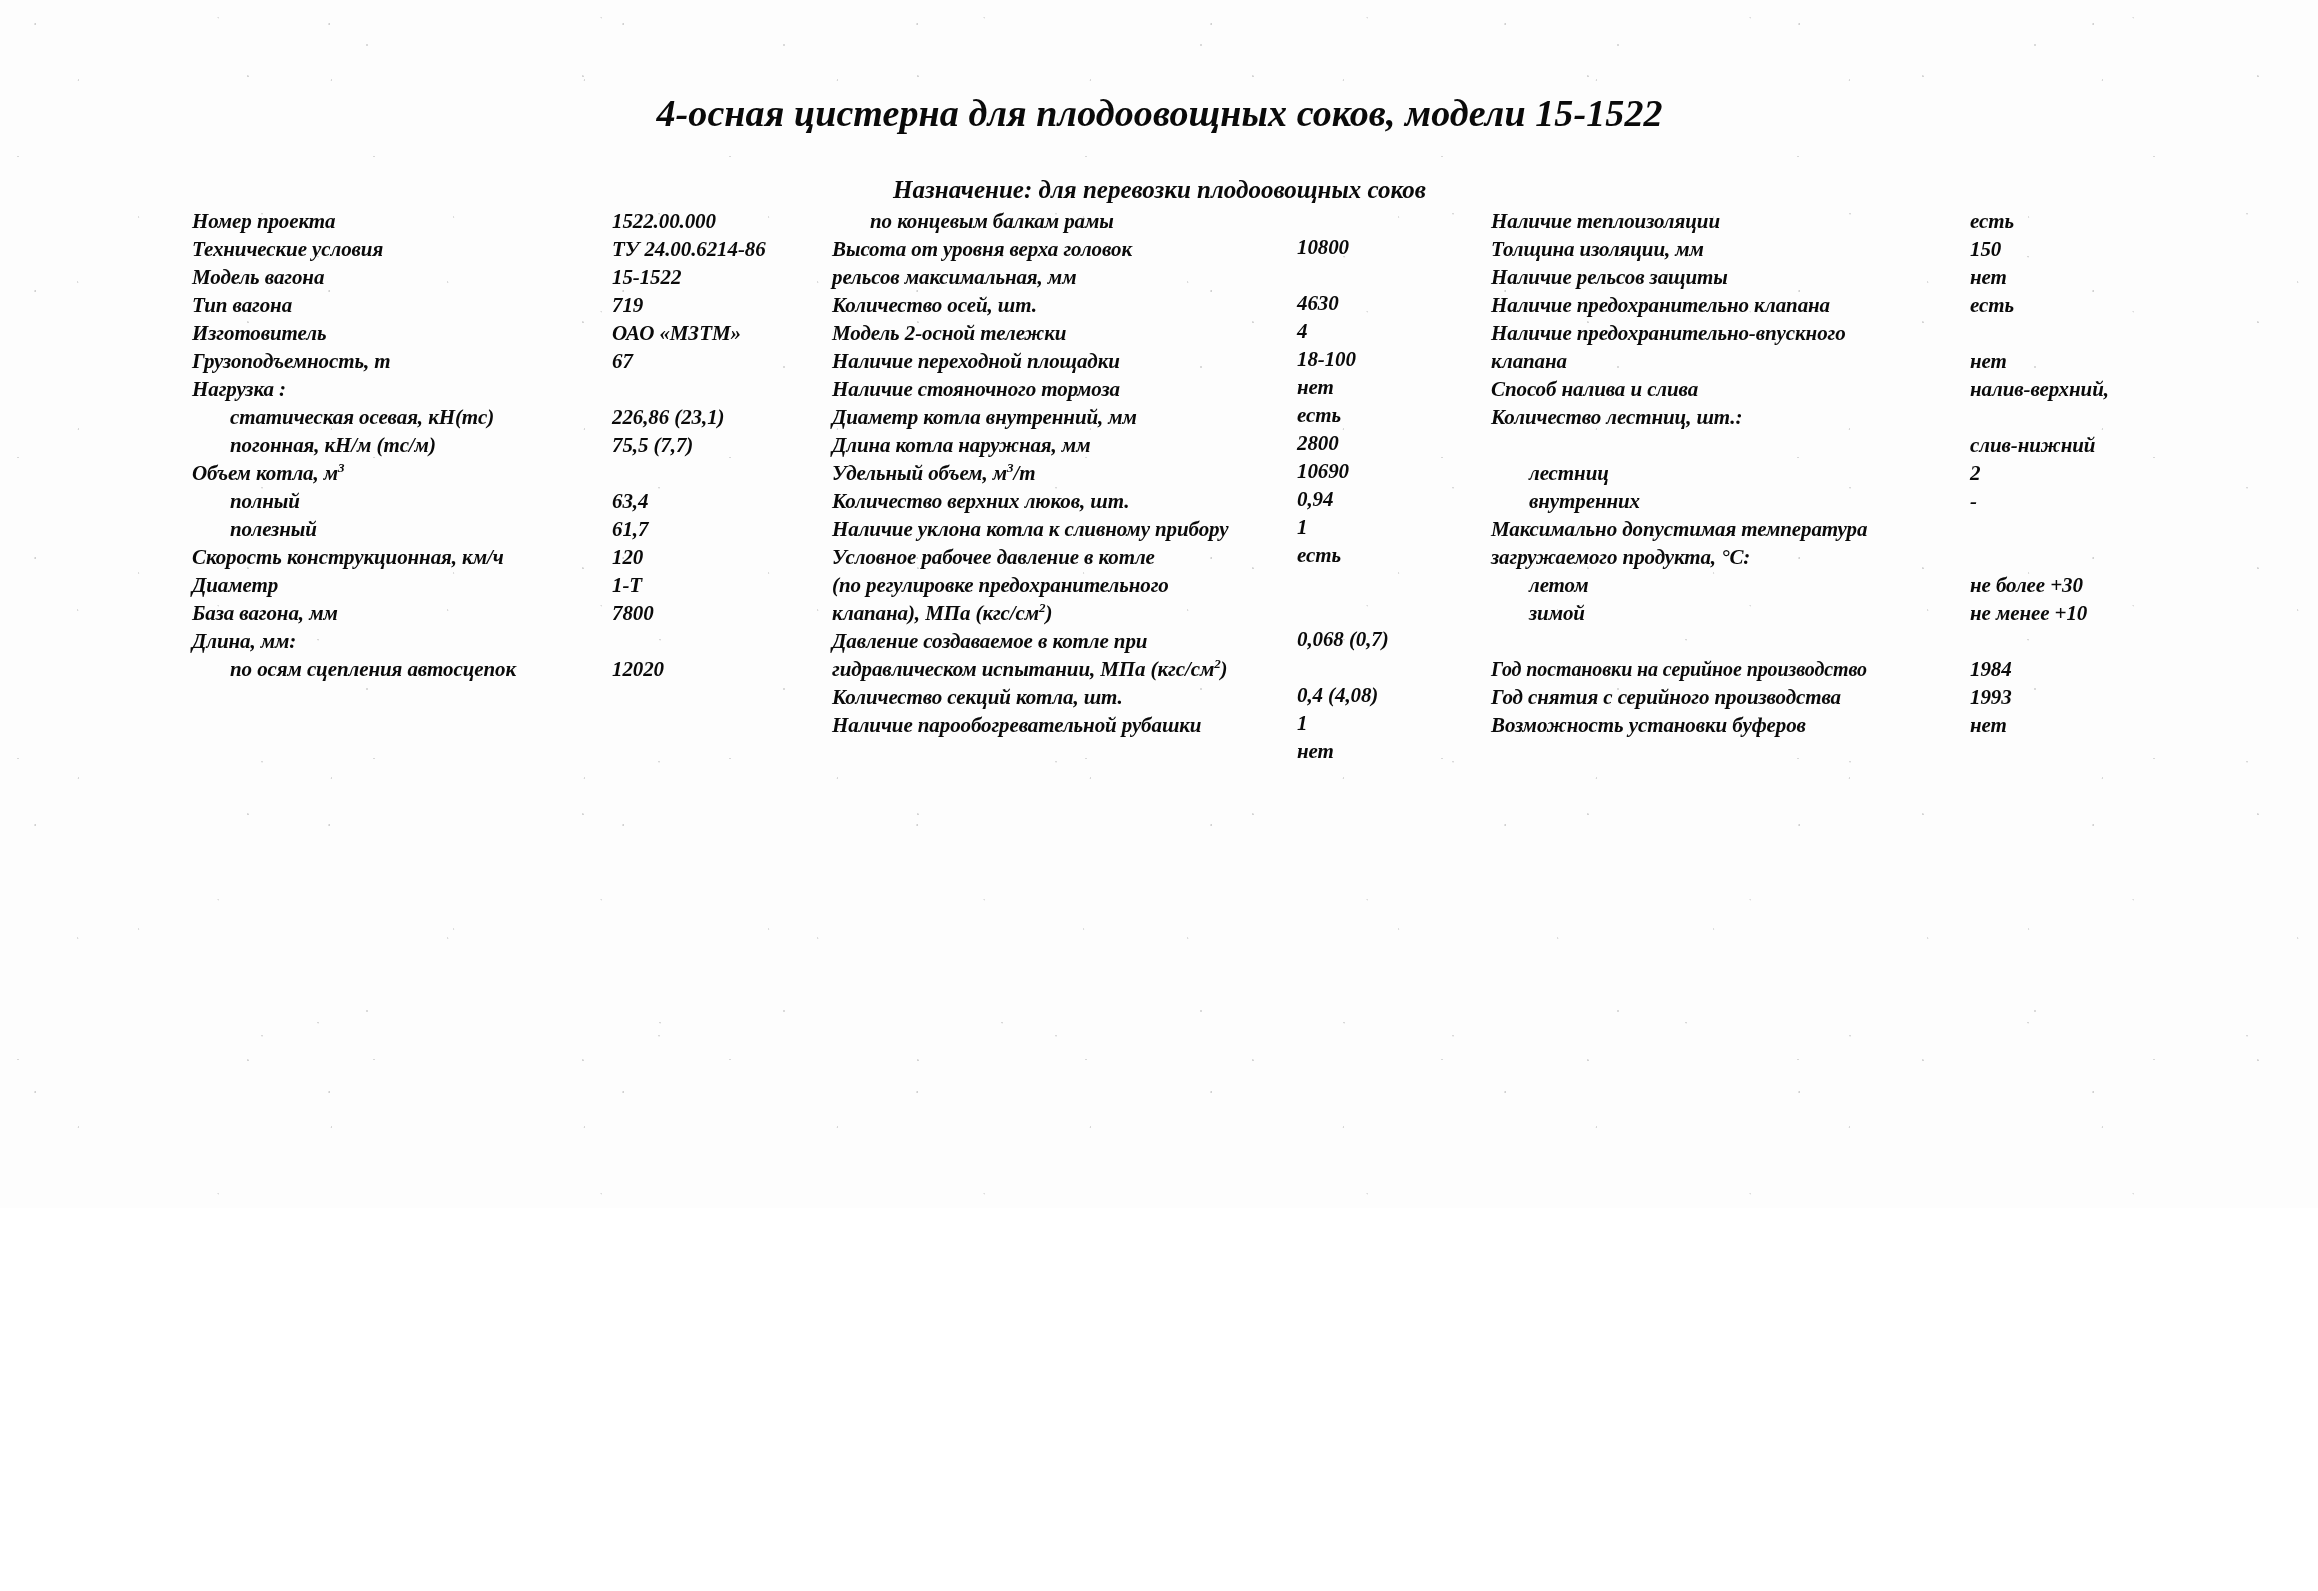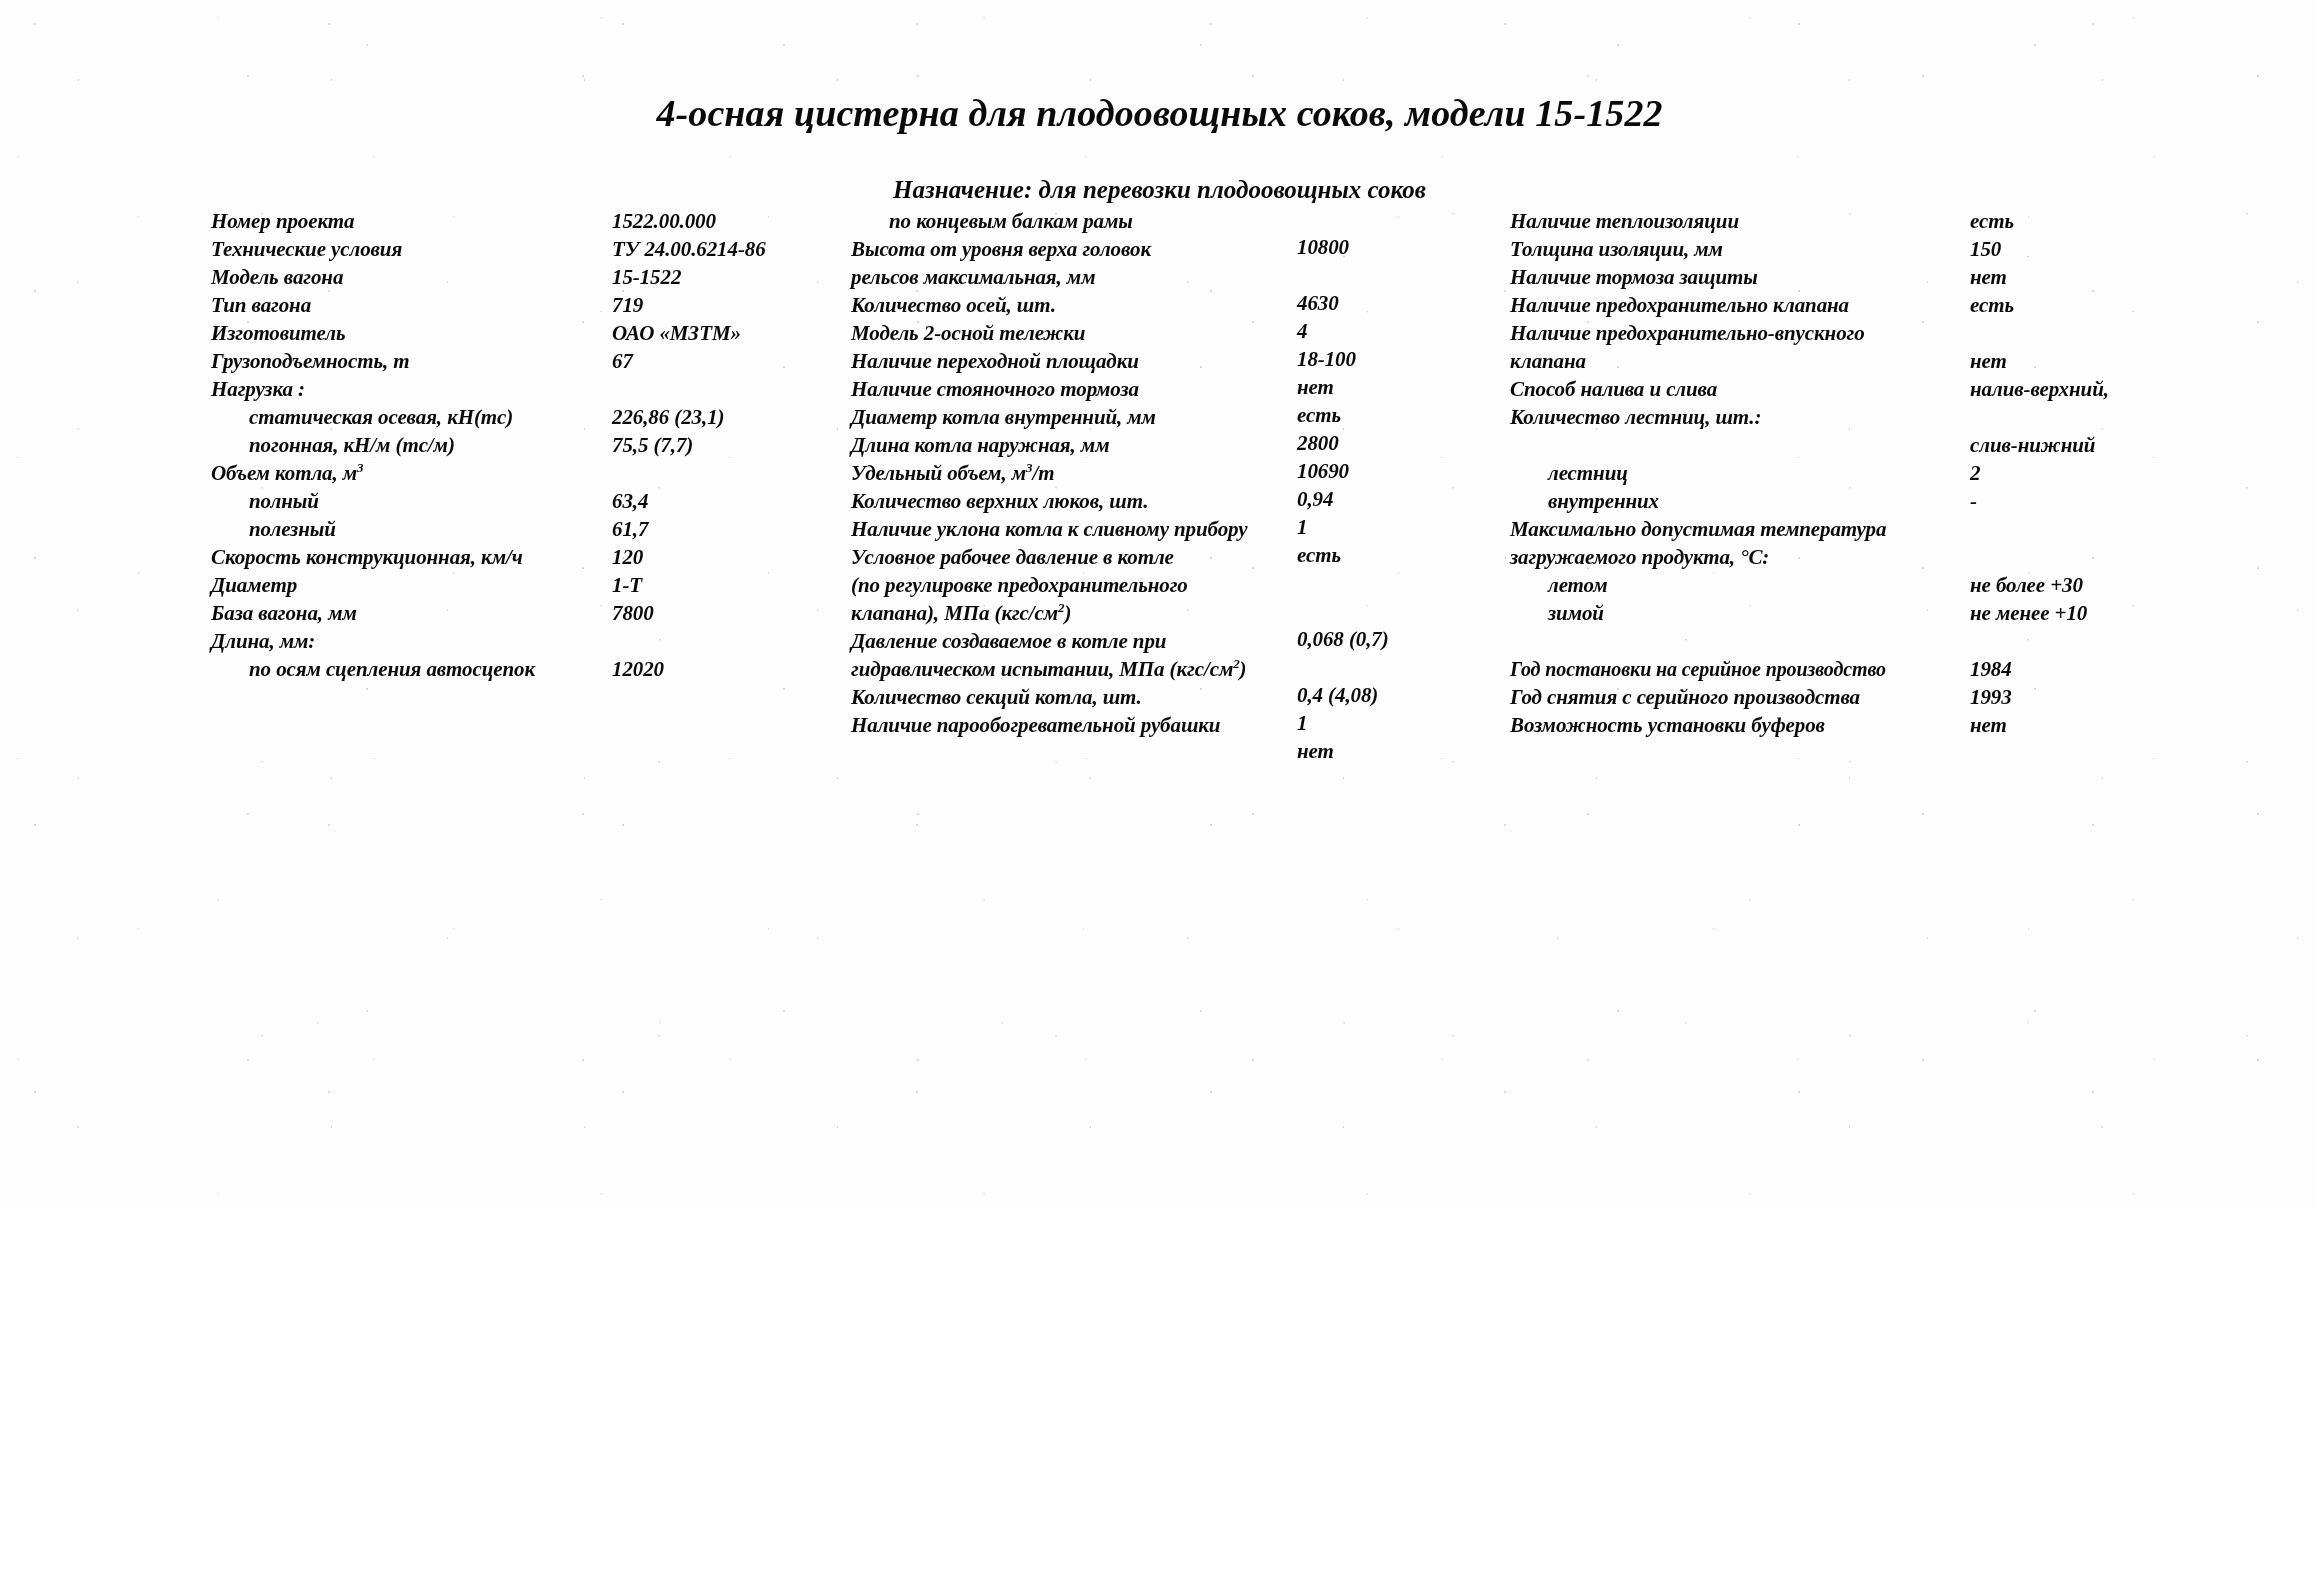--- a/index.html
+++ b/index.html
@@ -78,21 +78,20 @@
     line-height: 28px;
     white-space: nowrap;
   }
   .spec-label {
     display: inline-block;
     font-size: 21px;
     font-weight: bold;
     font-style: italic;
     font-stretch: condensed;
     letter-spacing: -0.1px;
-    margin-left: 19px;
   }
   .spec-label.indent  { padding-left: 38px; }
   .spec-label.small   { font-size: 20px; }
   .spec-value {
     position: absolute;
     top: 0;
     font-size: 21px;
     font-weight: bold;
     font-style: italic;
     font-stretch: condensed;
@@ -165,21 +164,21 @@
       <div class="spec-row"><span class="spec-label">(по регулировке предохранительного</span></div>
       <div class="spec-row"><span class="spec-label">клапана), МПа (кгс/см<sup>2</sup><span>)</span></span><span class="spec-value">0,068 (0,7)</span></div>
       <div class="spec-row"><span class="spec-label">Давление создаваемое в котле при</span></div>
       <div class="spec-row"><span class="spec-label">гидравлическом испытании, МПа (кгс/см<sup>2</sup><span>)</span></span><span class="spec-value">0,4 (4,08)</span></div>
       <div class="spec-row"><span class="spec-label">Количество секций котла, шт.</span><span class="spec-value">1</span></div>
       <div class="spec-row"><span class="spec-label">Наличие парообогревательной рубашки</span><span class="spec-value">нет</span></div>
     </div>
   <div class="spec-col" id="col-3">
       <div class="spec-row"><span class="spec-label">Наличие теплоизоляции</span><span class="spec-value">есть</span></div>
       <div class="spec-row"><span class="spec-label">Толщина изоляции, мм</span><span class="spec-value">150</span></div>
-      <div class="spec-row"><span class="spec-label">Наличие тормоза защиты</span><span class="spec-value">нет</span></div>
+      <div class="spec-row"><span class="spec-label">Наличие рельсов защиты</span><span class="spec-value">нет</span></div>
       <div class="spec-row"><span class="spec-label">Наличие предохранительно клапана</span><span class="spec-value">есть</span></div>
       <div class="spec-row"><span class="spec-label">Наличие предохранительно-впускного</span></div>
       <div class="spec-row"><span class="spec-label">клапана</span><span class="spec-value">нет</span></div>
       <div class="spec-row"><span class="spec-label">Способ налива и слива</span><span class="spec-value">налив-верхний,</span></div>
       <div class="spec-row"><span class="spec-label">Количество лестниц, шт.:</span></div>
       <div class="spec-row"><span class="spec-label"></span><span class="spec-value">слив-нижний</span></div>
       <div class="spec-row"><span class="spec-label indent">лестниц</span><span class="spec-value">2</span></div>
       <div class="spec-row"><span class="spec-label indent">внутренних</span><span class="spec-value">-</span></div>
       <div class="spec-row"><span class="spec-label">Максимально допустимая температура</span></div>
       <div class="spec-row"><span class="spec-label">загружаемого продукта, °С:</span></div>

